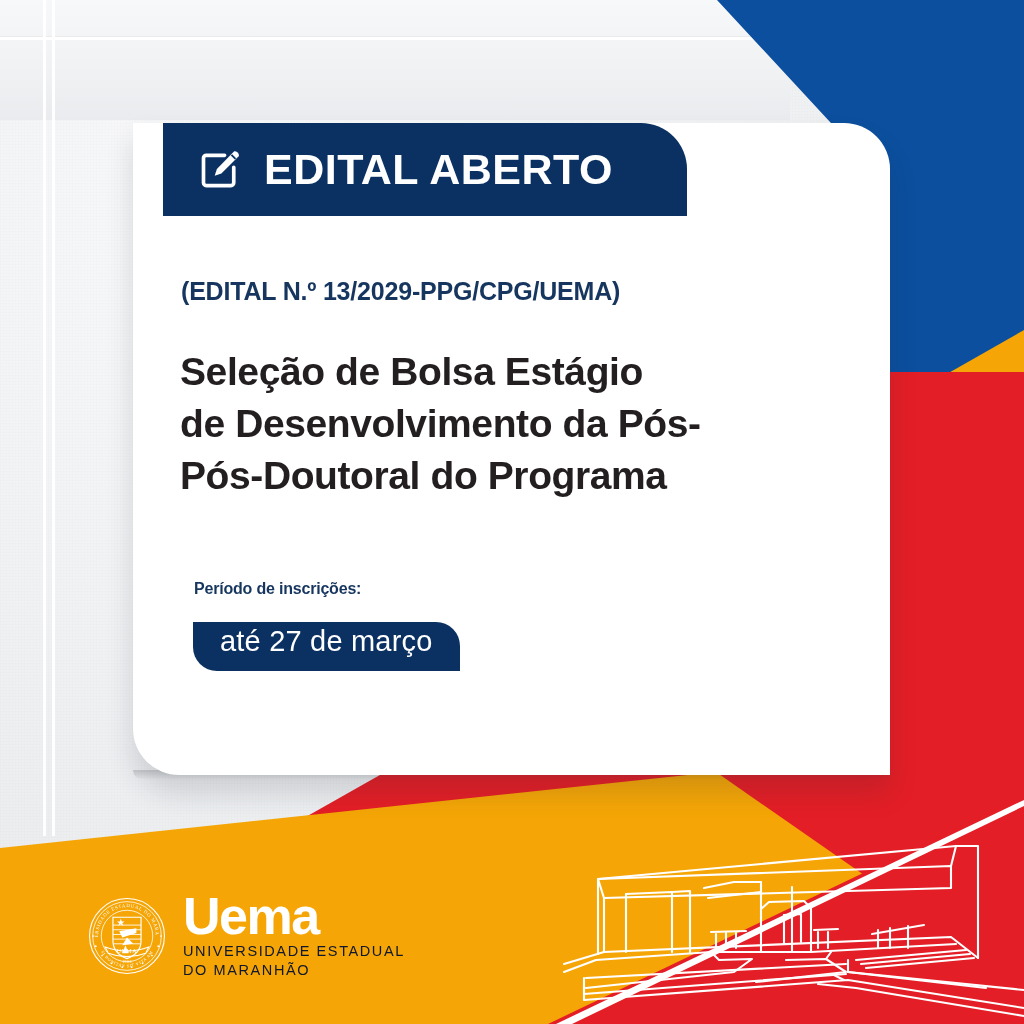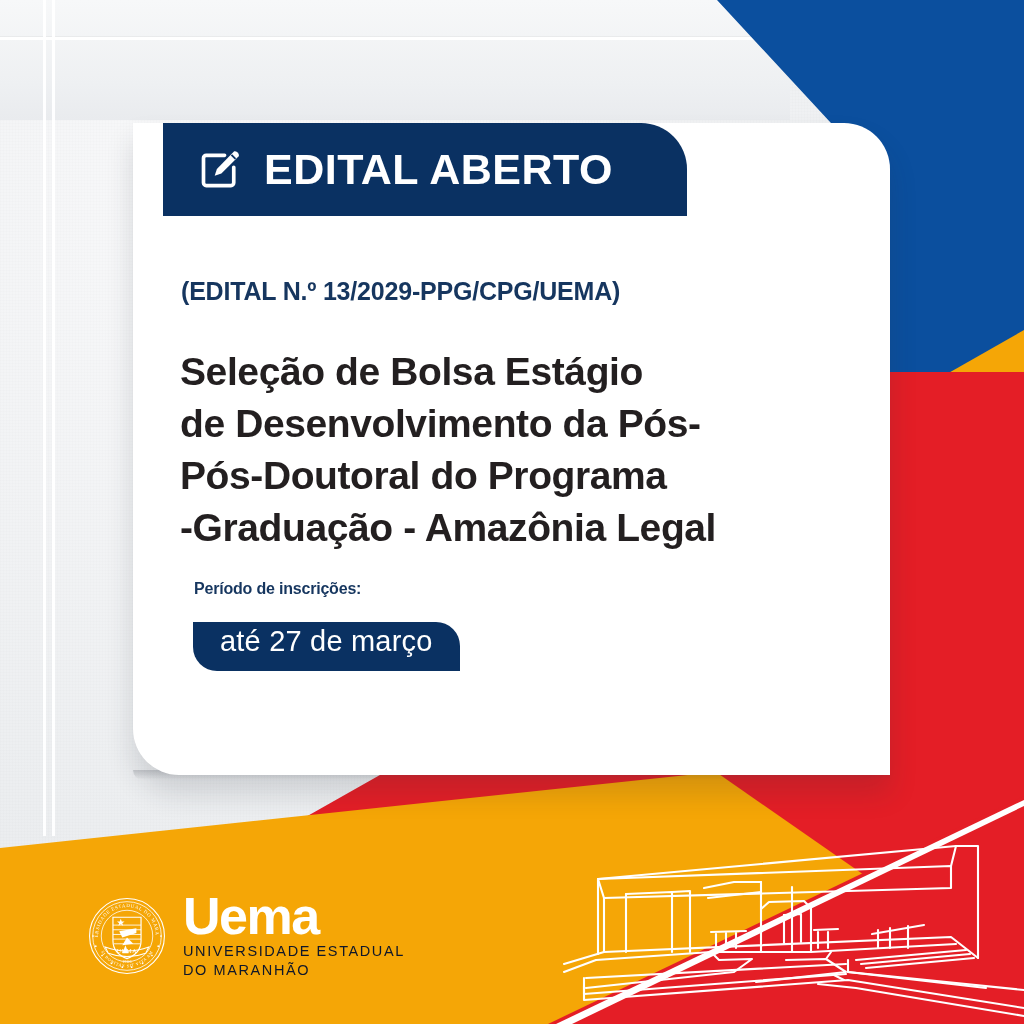--- a/index.html
+++ b/index.html
@@ -239,21 +239,20 @@
     </svg>
     <div class="header-title">EDITAL ABERTO</div>
   </div>
 
   <div class="edital-no">(EDITAL N.º 13/2029-PPG/CPG/UEMA)</div>
 
   <div class="title-block">
     <div class="title-line">Seleção de Bolsa Estágio</div>
     <div class="title-line">de Desenvolvimento da Pós-</div>
     <div class="title-line">Pós-Doutoral do Programa</div>
-    <div class="title-line">-Graduação - Amazônia Legal</div>
   </div>
 
   <div class="period-label">Período de inscrições:</div>
   <div class="date-badge">até 27 de março</div>
 
   <div class="logo">
     <svg class="seal" viewBox="0 0 100 100" aria-hidden="true">
       <defs>
         <path id="ringtop" d="M50 10 a40 40 0 0 1 0 80 a40 40 0 0 1 0 -80" fill="none"></path>
         <path id="ringOuter" d="M13 50 a37 37 0 0 1 74 0" fill="none"></path>

